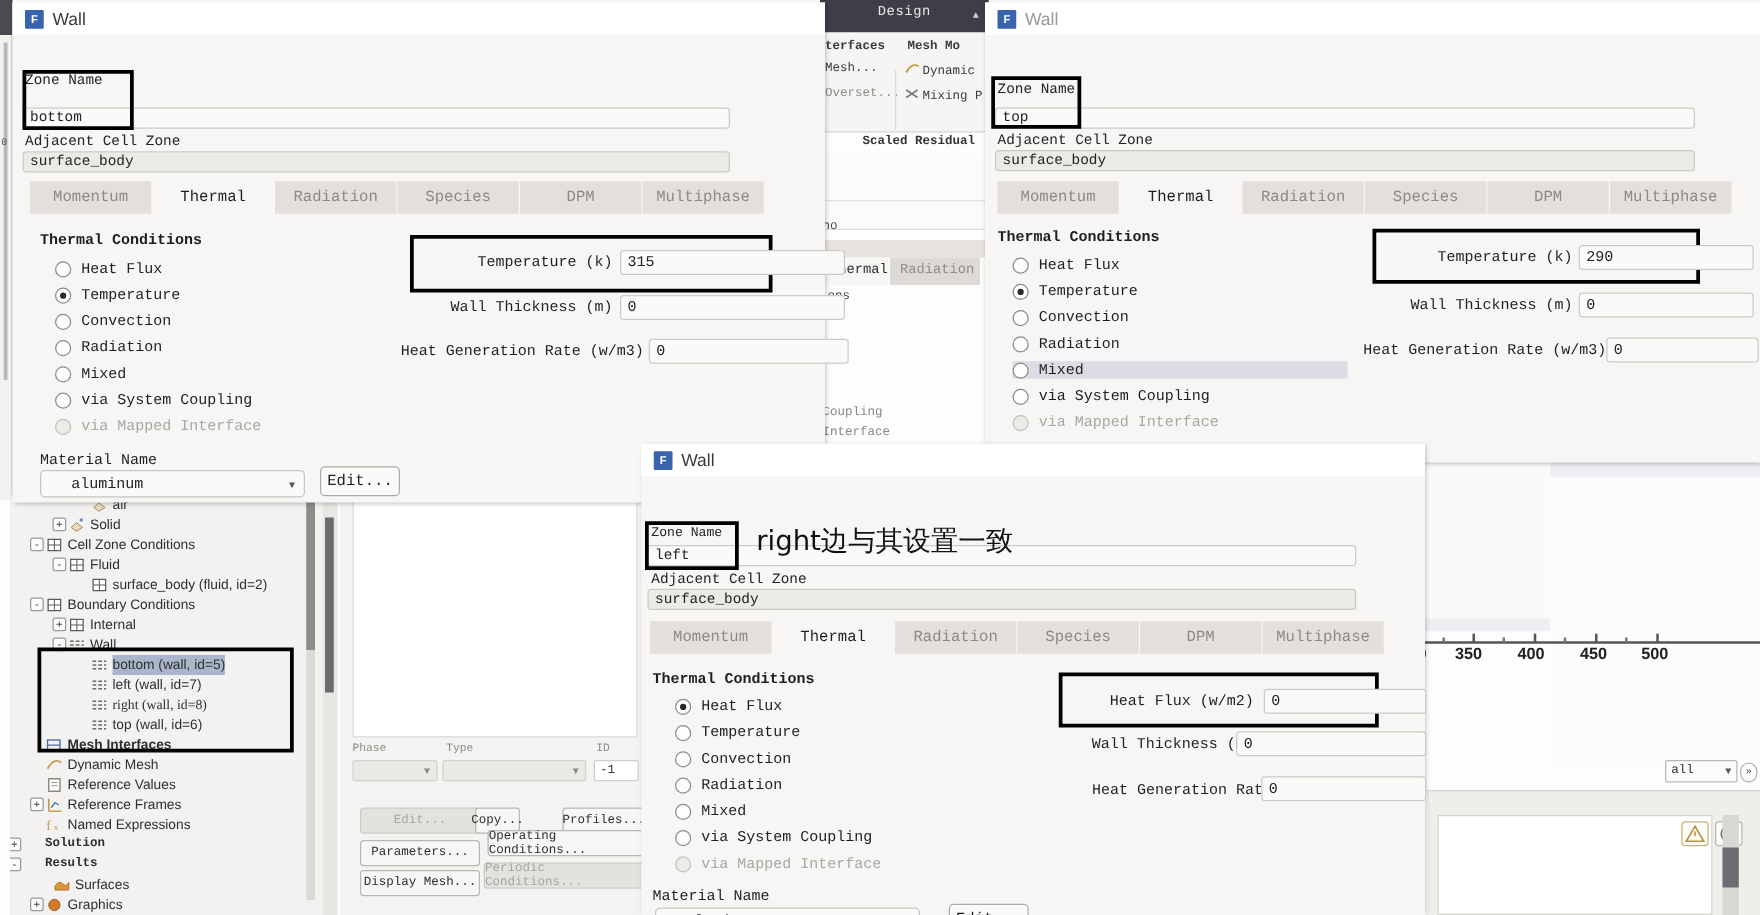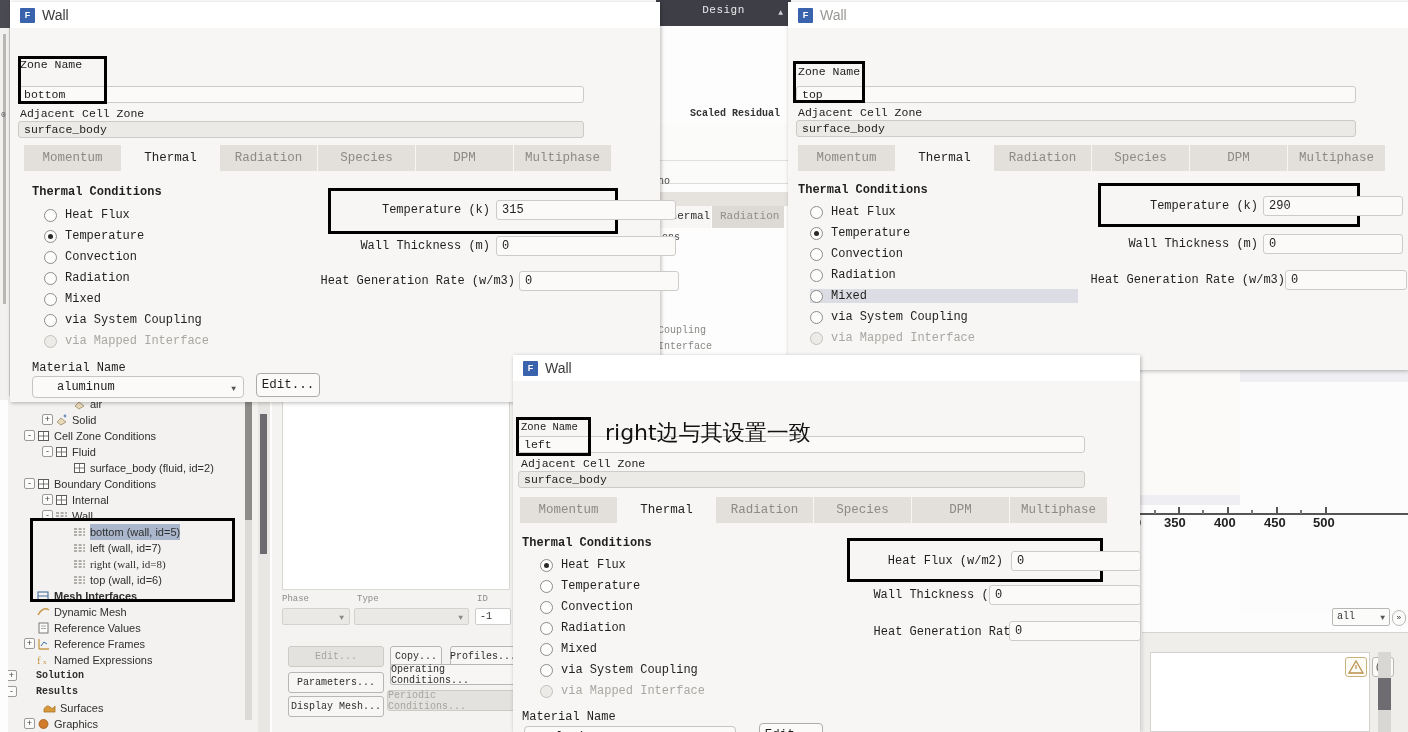--- a/index.html
+++ b/index.html
@@ -137,20 +137,37 @@
     <div class="bg-leftstrip">
       <div class="darkbox"></div>
       <div class="vscroll"></div>
     </div>
     <div class="bg-zero">0</div>
 
     <div class="ribbon">
       <div class="rtitle">Design</div>
       <div class="rcaret">▲</div>
     </div>
+    <div class="ribbon-body">
+      <div class="rb-col" style="left:4px; top:6px; font-weight:bold;">terfaces</div>
+      <div class="rb-col" style="left:4px; top:24px;">Mesh...</div>
+      <div class="rb-col rb-dim" style="left:4px; top:44px;">Overset...</div>
+      <div class="rb-sep"></div>
+      <div class="rb-col" style="left:70px; top:6px; font-weight:bold;">Mesh Mo</div>
+      <div class="rb-col" style="left:68px; top:24px;">
+        <svg class="rb-icon" viewBox="0 0 12 10">
+            <path d="M1 8 Q5 0 11 3" stroke="#c79a4a" fill="none" stroke-width="1.4"></path>
+          </svg><span>Dynamic</span>
+      </div>
+      <div class="rb-col" style="left:68px; top:44px;">
+        <svg class="rb-icon" viewBox="0 0 12 10">
+            <path d="M1 2 L10 8 M10 2 L1 8" stroke="#7a7a7a" fill="none" stroke-width="1.3"></path>
+          </svg><span>Mixing P</span>
+      </div>
+    </div>
     <div class="scaled-res">Scaled Residual</div>
 
     <div class="bg-panelA"></div>
     <div class="bg-smalltxt" style="left:658px;top:176px;">ho</div>
     <div class="bg-greybar"></div>
     <div class="bg-tabrow">
       <div class="bg-tab sel" style="left:0; width:55px;">Thermal</div>
       <div class="bg-tab uns" style="left:56px; width:72px;">Radiation</div>
     </div>
     <div class="bg-smalltxt" style="left:656px;top:232px;">ions</div>
@@ -320,21 +337,21 @@
       <div class="cp-lbl" style="left:205px; top:198px;">ID</div>
       <div class="cp-combo" style="left:10px; top:212px; width:68px;">
           <span class="car">▼</span>
         </div>
       <div class="cp-combo" style="left:82px; top:212px; width:115px;">
           <span class="car">▼</span>
         </div>
       <div class="cp-idbox" style="left:203px; top:212px; width:36px;">-1</div>
 
       <div class="cp-btn dis" style="left:16px; top:250px; width:96px;">Edit...</div>
-      <div class="cp-btn" style="left:118px; top:250px; width:52px;">Copy...</div>
+      <div class="cp-btn" style="left:108px; top:250px; width:36px;">Copy...</div>
       <div class="cp-btn" style="left:178px; top:250px; width:66px;">Profiles...</div>
       <div class="cp-btn" style="left:16px; top:276px; width:96px;">Parameters...</div>
       <div class="cp-btn" style="left:118px; top:268px; width:126px;">Operating Conditions...</div>
       <div class="cp-btn" style="left:16px; top:300px; width:96px;">Display Mesh...</div>
       <div class="cp-btn dis" style="left:115px; top:294px; width:130px;">Periodic Conditions...</div>
     </div>
 
     <div class="plot-bg"></div>
     <div class="plot-white"></div>
     <div class="right-white"></div>

